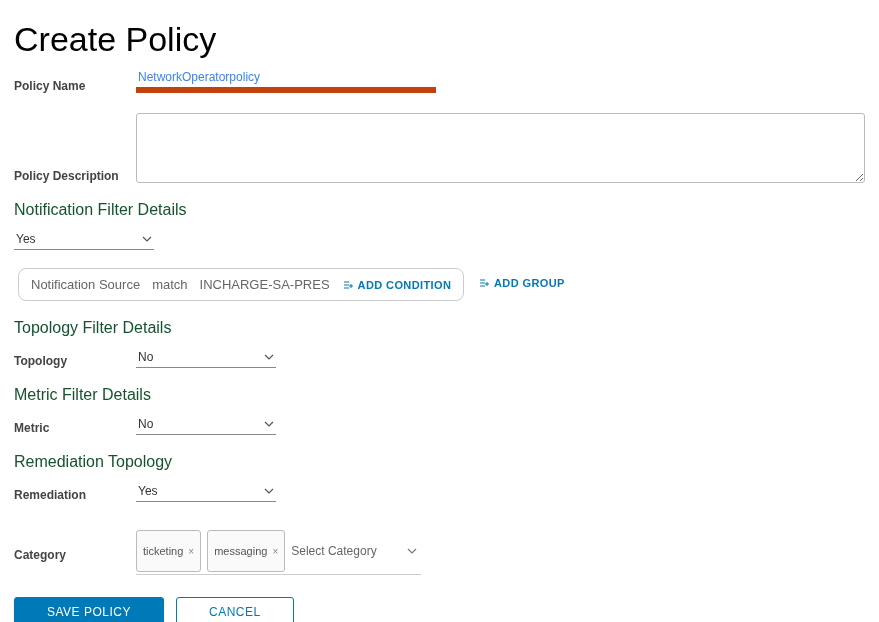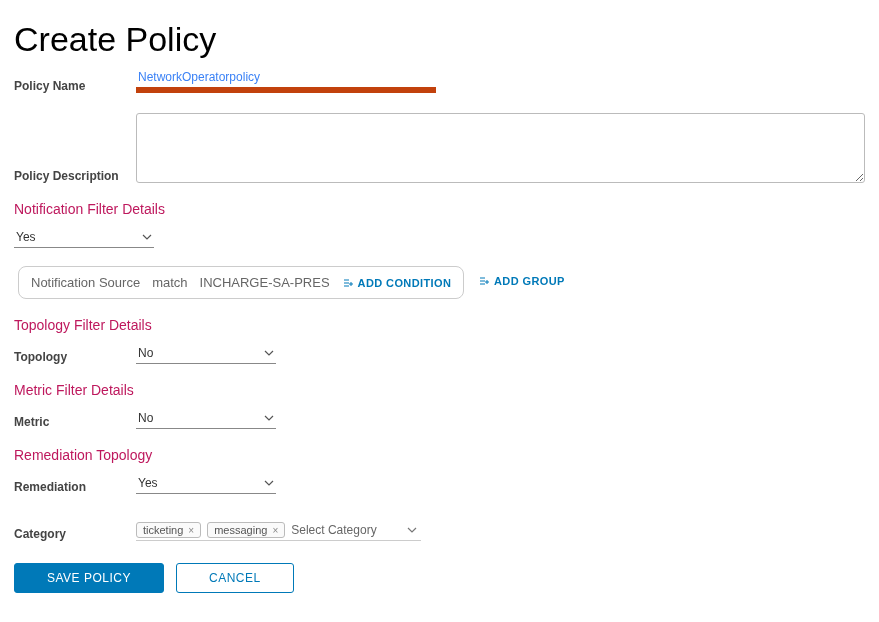--- a/index.html
+++ b/index.html
@@ -48,22 +48,22 @@
       border: 1px solid #bbb;
       border-radius: 3px;
       min-height: 70px;
       padding: 6px;
       font-size: 12px;
       font-family: inherit;
       resize: both;
       outline: none;
     }
     .section-title {
-      font-size: 14px;
-      color: #be185d;
+      font-size: 16px;
+      color: #14532d;
       font-weight: 400;
       margin-top: 18px;
       margin-bottom: 10px;
     }
     .select-wrap {
       display: flex;
       align-items: center;
       border-bottom: 1px solid #888;
       width: 140px;
       justify-content: space-between;
@@ -112,21 +112,21 @@
       display: flex;
       align-items: center;
       border-bottom: 1px solid #ccc;
       padding-bottom: 2px;
       gap: 6px;
       width: 285px;
     }
     .tag {
       border: 1px solid #bbb;
       border-radius: 3px;
-      padding: 1px 6px;
+      padding: 14px 6px;
       font-size: 11px;
       color: #555;
       display: inline-flex;
       align-items: center;
       gap: 5px;
       background: #fafafa;
     }
     .tag-x {
       font-size: 10px;
       color: #888;

